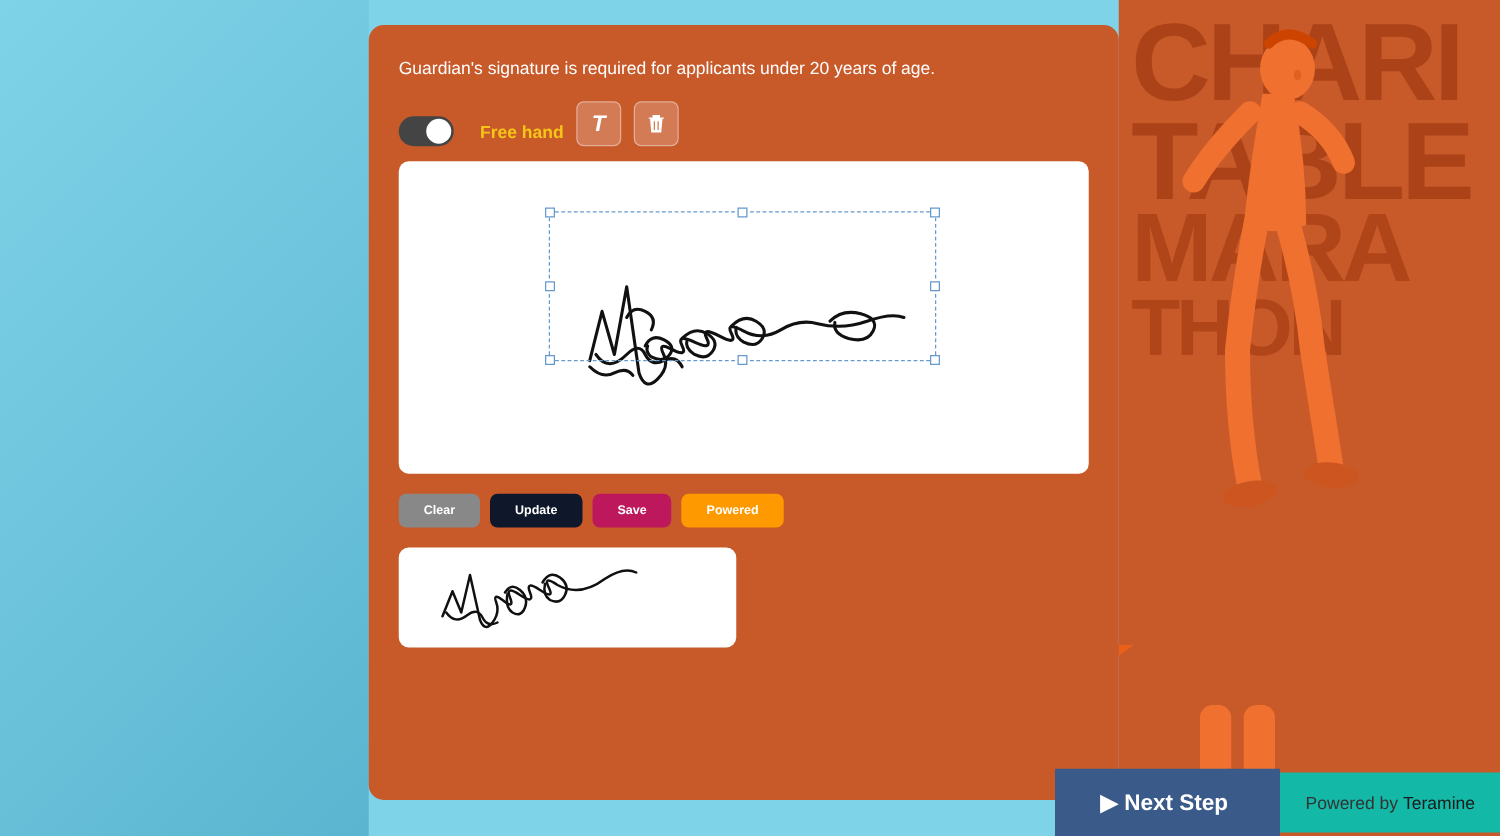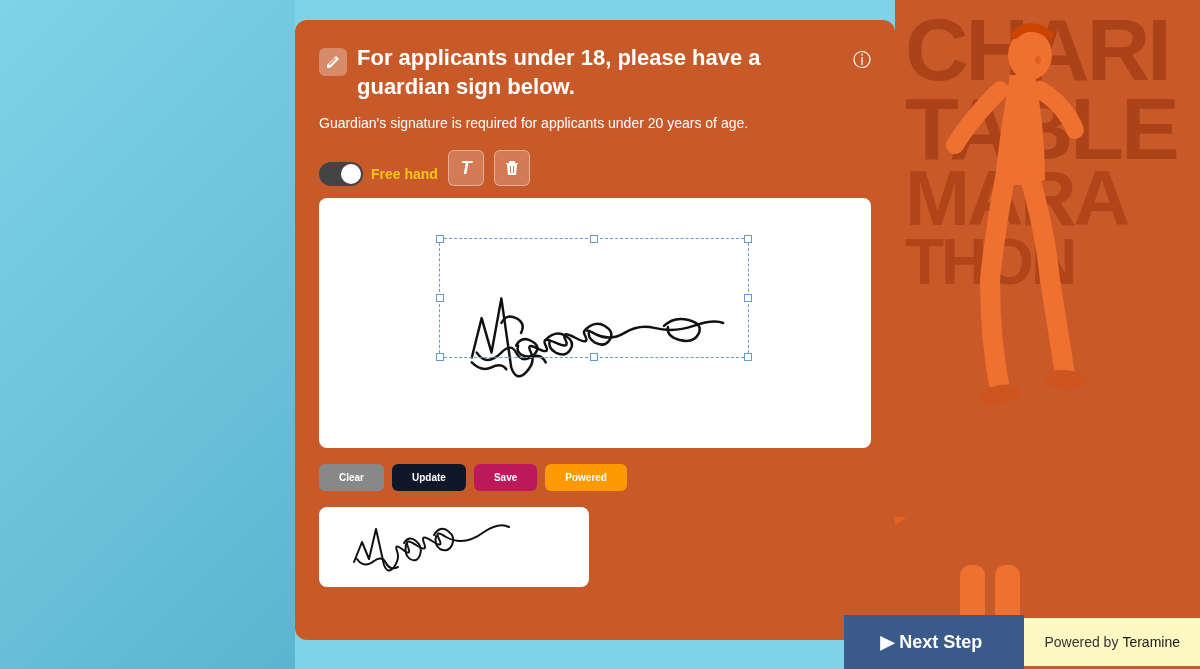--- a/index.html
+++ b/index.html
@@ -80,21 +80,21 @@
       display: flex;
       align-items: center;
       gap: 10px;
       margin-bottom: 12px;
     }
 
     
     .toggle-container {
       display: flex;
       align-items: center;
-      gap: 8px;
+      gap: 21px;
       margin-top: 12px;
     }
 
     .toggle {
       width: 44px;
       height: 24px;
       background: #555;
       border-radius: 12px;
       position: relative;
       cursor: pointer;
@@ -251,21 +251,21 @@
       font-weight: 700;
       cursor: pointer;
       border: none;
       display: flex;
       align-items: center;
       gap: 8px;
       min-width: 180px;
     }
 
     .powered-by {
-      background: #fef9c3;
+      background: #14b8a6;
       padding: 16px 20px;
       font-size: 14px;
       color: #333;
       display: flex;
       align-items: center;
       gap: 4px;
     }
 
     .powered-by-brand {
       font-weight: 400;
@@ -386,31 +386,20 @@
     <rect x="20" y="0" width="25" height="85" rx="10" fill="#f07030"></rect>
     <rect x="55" y="0" width="25" height="75" rx="10" fill="#f07030"></rect>
 
     <ellipse cx="32" cy="88" rx="30" ry="12" fill="#cc5520"></ellipse>
     <ellipse cx="67" cy="78" rx="30" ry="12" fill="#cc5520"></ellipse>
   </svg>
 </div>
 
 <div class="card">
 
-  <div class="card-header">
-    <div class="card-title-area">
-      <div class="edit-icon">
-        <svg width="16" height="16" viewBox="0 0 16 16" fill="white">
-          <path d="M11 2l3 3L5 14H2v-3L11 2zM10 4L4 10v1h1l6-6-1-1z"></path>
-        </svg>
-      </div>
-      <h2 class="card-title">For applicants under 18, please have a guardian sign below.</h2>
-    </div>
-    <div class="info-icon">ⓘ</div>
-  </div>
 
   <p class="card-subtitle">Guardian's signature is required for applicants under 20 years of age.</p>
 
   <div class="toolbar">
     <div class="toggle-container">
       <div class="toggle active">
         <div class="toggle-knob"></div>
       </div>
       <span class="toggle-label">Free hand</span>
     </div>

